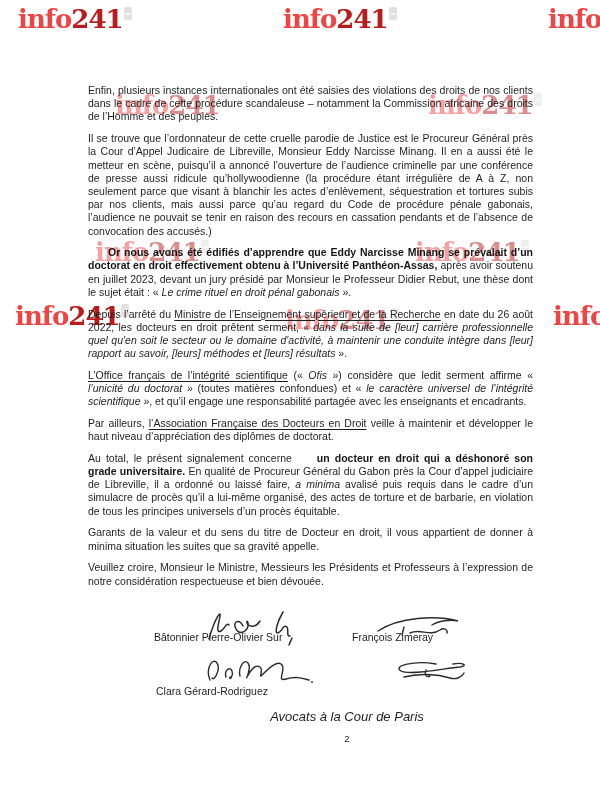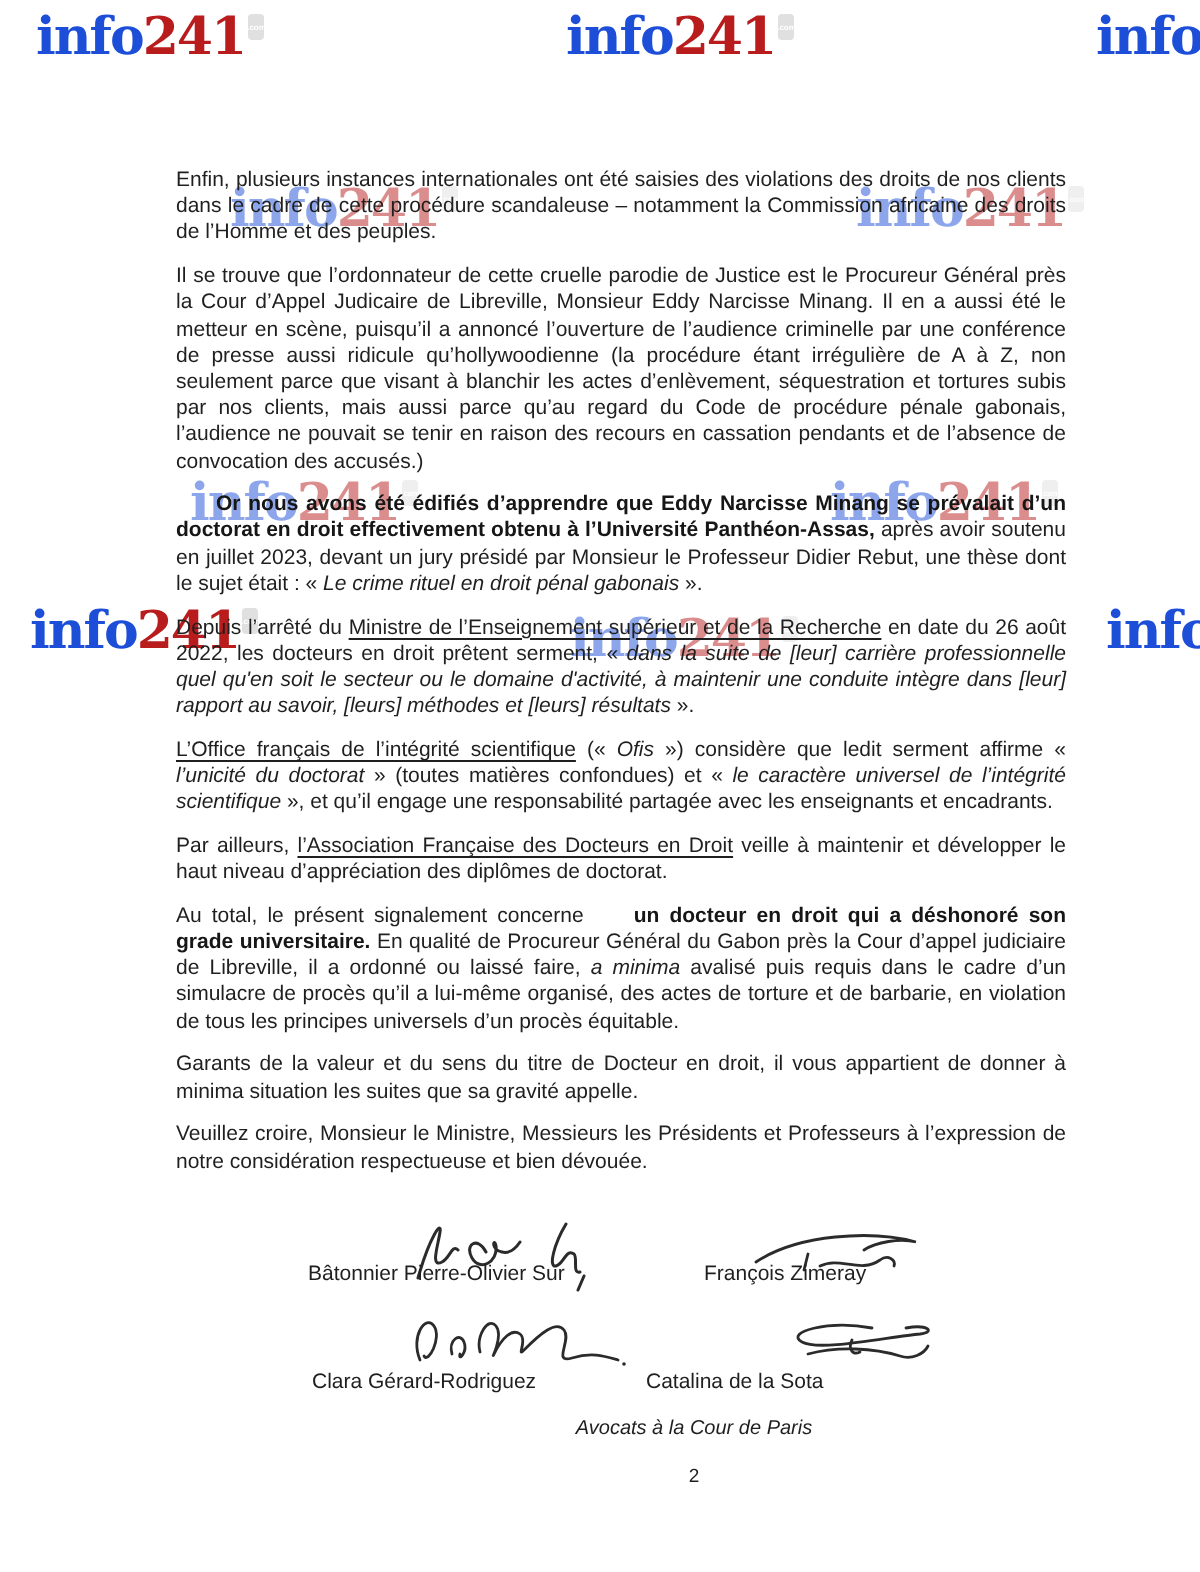--- a/index.html
+++ b/index.html
@@ -7,21 +7,21 @@
     position:relative;width:600px;height:786px;background:#ffffff;
     overflow:hidden;font-family:"Liberation Sans","DejaVu Sans",sans-serif;
   }
   
   .wm{
     position:absolute;z-index:0;display:flex;align-items:flex-start;
     font-family:"DejaVu Serif","Liberation Serif",serif;font-weight:bold;
     font-size:26px;letter-spacing:-1px;line-height:1;white-space:nowrap;
     user-select:none;pointer-events:none;
   }
-  .wm .p1{color:#1d4ed8;}
+  .wm .p1{color:#ef4444;}
   .wm .p2{color:#b91c1c;}
   .wm .box{
     display:inline-block;width:8px;height:13px;margin-left:1px;margin-top:1px;
     background:#e0e0e0;border-radius:2px;color:#ffffff;font-size:4px;
     font-family:"Liberation Sans",sans-serif;letter-spacing:0;
     text-align:center;line-height:13px;overflow:hidden;
   }
   .wm.faint{opacity:0.5;}
   
   .content{
@@ -34,21 +34,21 @@
   .content .ru{text-decoration:underline;text-underline-offset:2px;}
   
   .sigimg{position:absolute;z-index:1;}
   .sigimg svg{display:block;}
   .signame{
     position:absolute;z-index:1;width:200px;
     font-size:10.5px;color:#1f1f1f;
   }
   .role{
     position:absolute;left:197px;top:709px;width:300px;z-index:1;
-    text-align:center;font-size:10px;font-style:italic;color:#1f1f1f;
+    text-align:center;font-size:13px;font-style:italic;color:#1f1f1f;
   }
   .pagenum{
     position:absolute;left:197px;top:733px;width:300px;z-index:1;
     text-align:center;font-size:9.5px;color:#1f1f1f;
   }
 </style>
 </head>
 <body>
 
 <div class="page">
@@ -141,18 +141,17 @@
   </div>
   <div class="signame" style="left:156px;top:685px;">Clara Gérard-Rodriguez</div>
 
   <div class="sigimg" style="left:374px;top:658px;">
     <svg width="98" height="28" viewBox="0 0 98 28" fill="none" stroke="#2b2b2b" stroke-width="1.4" stroke-linecap="round">
       <path d="M62,6 C40,2 18,8 27,13 C36,18 72,10 86,9 C94,8 90,4 79,6"></path>
       <path d="M30,19 C45,15 63,16 76,20 C82,22 88,19 90,15"></path>
       <path d="M52,12 C50,16 52,20 56,18"></path>
     </svg>
   </div>
-  <div class="signame" style="left:323px;top:685px;">Catalina de la Sota</div>
 
   <div class="role">Avocats à la Cour de Paris</div>
   <div class="pagenum">2</div>
 
 </div>
 
 </body></html>

